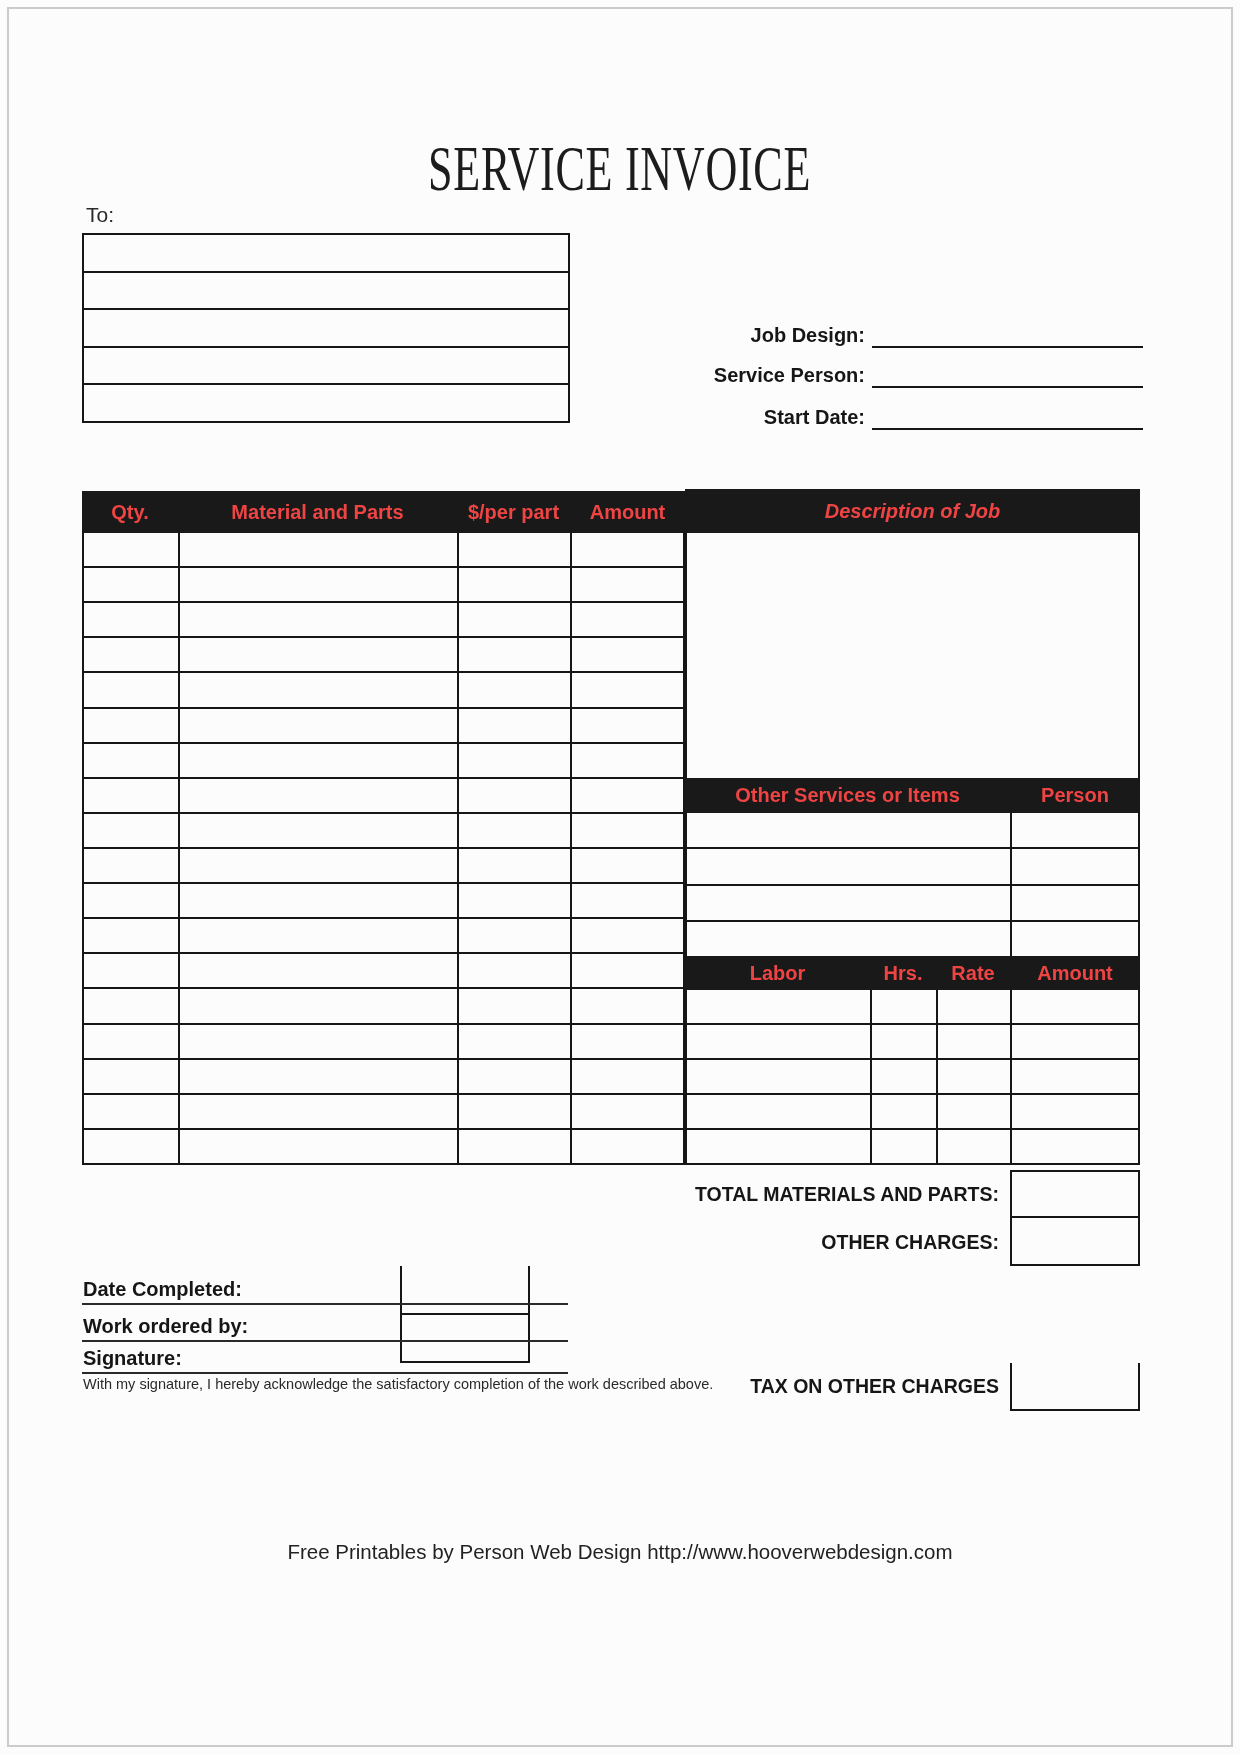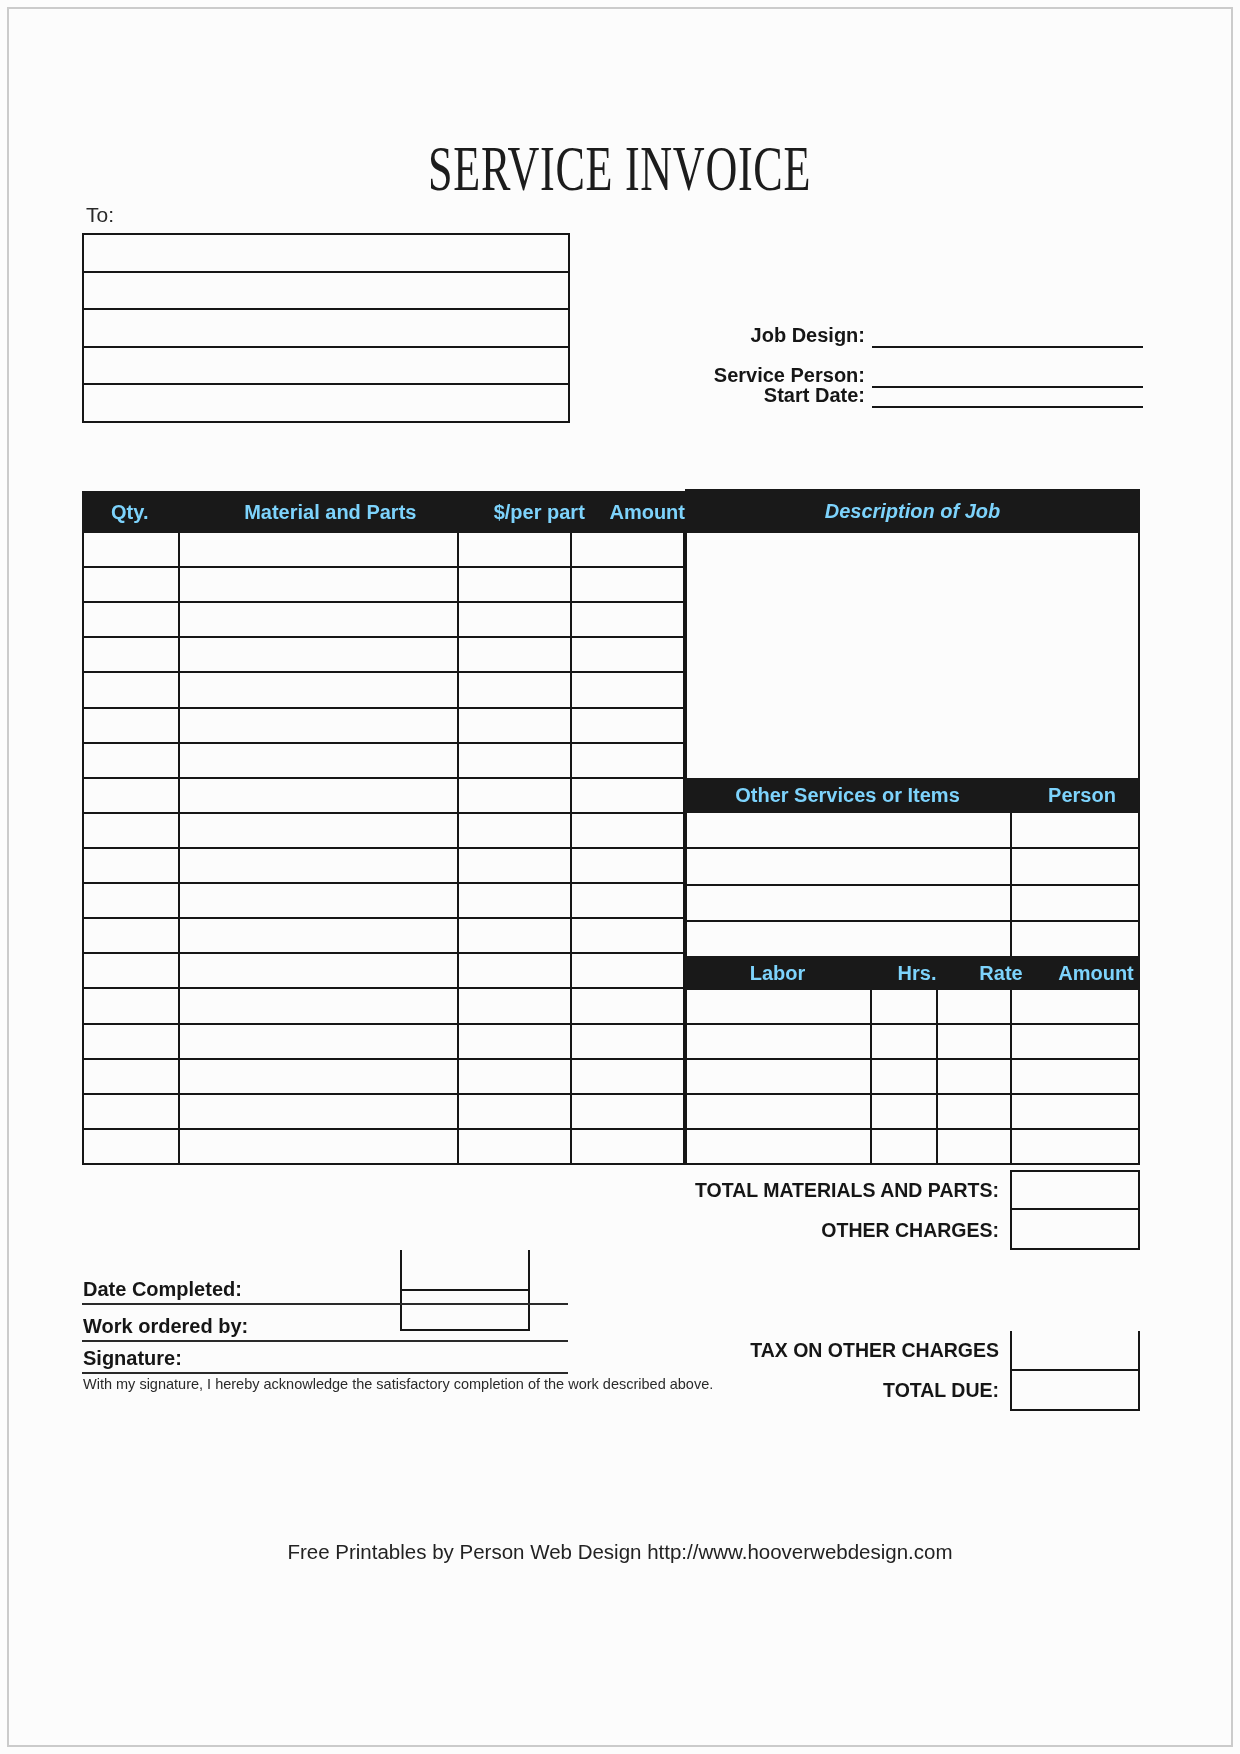--- a/index.html
+++ b/index.html
@@ -18,21 +18,21 @@
   
   .to-label{left:86px;top:203px;font-size:21px;color:#2a2a2a;}
   .addr-box{left:82px;top:233px;width:488px;height:190px;border:2px solid #161616;box-sizing:border-box;display:flex;flex-direction:column;background:#fcfcfc;}
   .addr-row{flex:1;}
   .addr-row:not(:last-child){border-bottom:2px solid #161616;}
   
   .job-row{left:600px;width:543px;height:30px;display:flex;align-items:flex-end;}
   .job-row .lbl{width:265px;text-align:right;font-weight:700;font-size:20px;line-height:1;padding-bottom:3px;white-space:nowrap;}
   .job-row .jline{flex:1;border-bottom:2px solid #161616;margin-left:7px;height:100%;}
   
-  .bar{background:#191919;color:#7dd3fc;font-weight:700;font-size:20px;display:flex;align-items:center;box-sizing:border-box;gap:14px;}
+  .bar{background:#191919;color:#ef4444;font-weight:700;font-size:20px;display:flex;align-items:center;box-sizing:border-box;}
   .bar .cell{text-align:center;white-space:nowrap;}
   
   .tbody{box-sizing:border-box;border:2px solid #161616;border-top:none;display:flex;flex-direction:column;background:#fcfcfc;}
   .trow{flex:1;display:flex;}
   .trow:not(:last-child){border-bottom:2px solid #161616;}
   .trow .cell{box-sizing:border-box;}
   .trow .cell:not(:last-child){border-right:2px solid #161616;}
   .desc-box{box-sizing:border-box;border-left:2px solid #161616;border-right:2px solid #161616;background:#fcfcfc;}
   
   .totals{left:400px;top:1170px;width:740px;height:241px;display:flex;flex-direction:column;}
@@ -69,21 +69,21 @@
 <div>
 
 <div class="abs job-row" style="top: 318px;">
     <span class="lbl">Job Design:</span>
     <span class="jline"></span>
   </div>
     <div class="abs job-row" style="top: 358px;">
     <span class="lbl">Service Person:</span>
     <span class="jline"></span>
   </div>
-    <div class="abs job-row" style="top: 378px;">
+    <div class="abs job-row" style="top: 400px;">
     <span class="lbl">Start Date:</span>
     <span class="jline"></span>
   </div>
   </div>
 
 <div class="abs bar" style="left:82px;top:491px;width:603px;height:42px;">
   <div class="cell" style="width:96px;">Qty.</div>
   <div class="cell" style="width:279px;">Material and Parts</div>
   <div class="cell" style="width:113px;">$/per part</div>
   <div class="cell" style="flex:1;">Amount</div>
@@ -286,24 +286,20 @@
     <div class="t-row">
     <div class="t-box"></div>
   </div>
     <div class="t-row">
     <div class="t-box"></div>
   </div>
     <div class="t-row">
     <div class="t-label">TAX ON OTHER CHARGES</div>
     <div class="t-box"></div>
   </div>
-    <div class="t-row">
-    <div class="t-label">TOTAL DUE:</div>
-    <div class="t-box"></div>
-  </div>
   </div>
 
 <div>
 
 <div class="abs s-row" style="top: 1272px;">
     <span class="lbl">Date Completed:</span>
   </div>
     <div class="abs s-row" style="top: 1309px;">
     <span class="lbl">Work ordered by:</span>
   </div>

